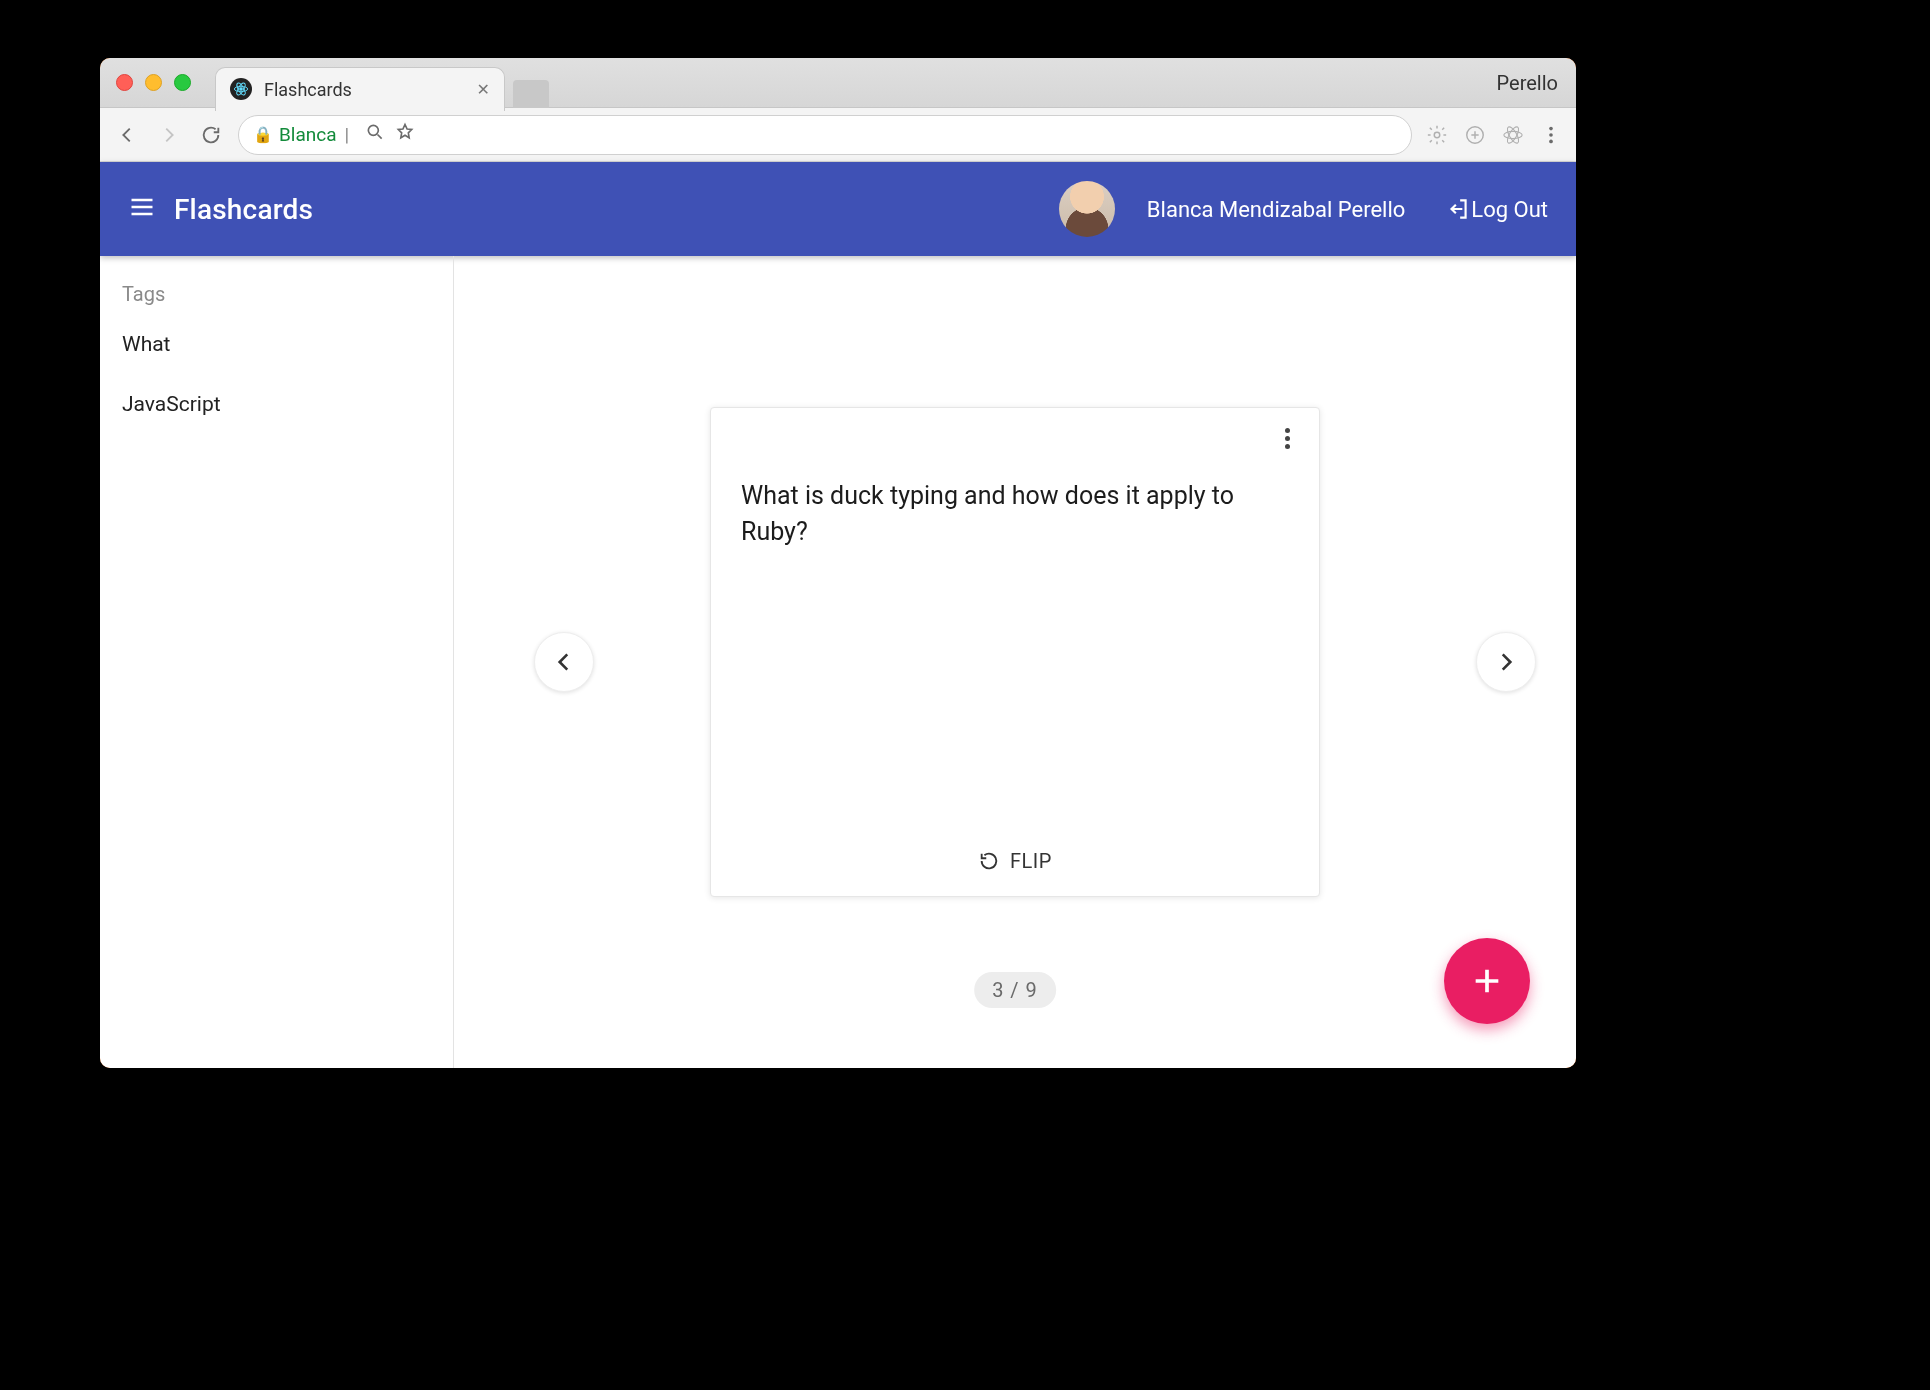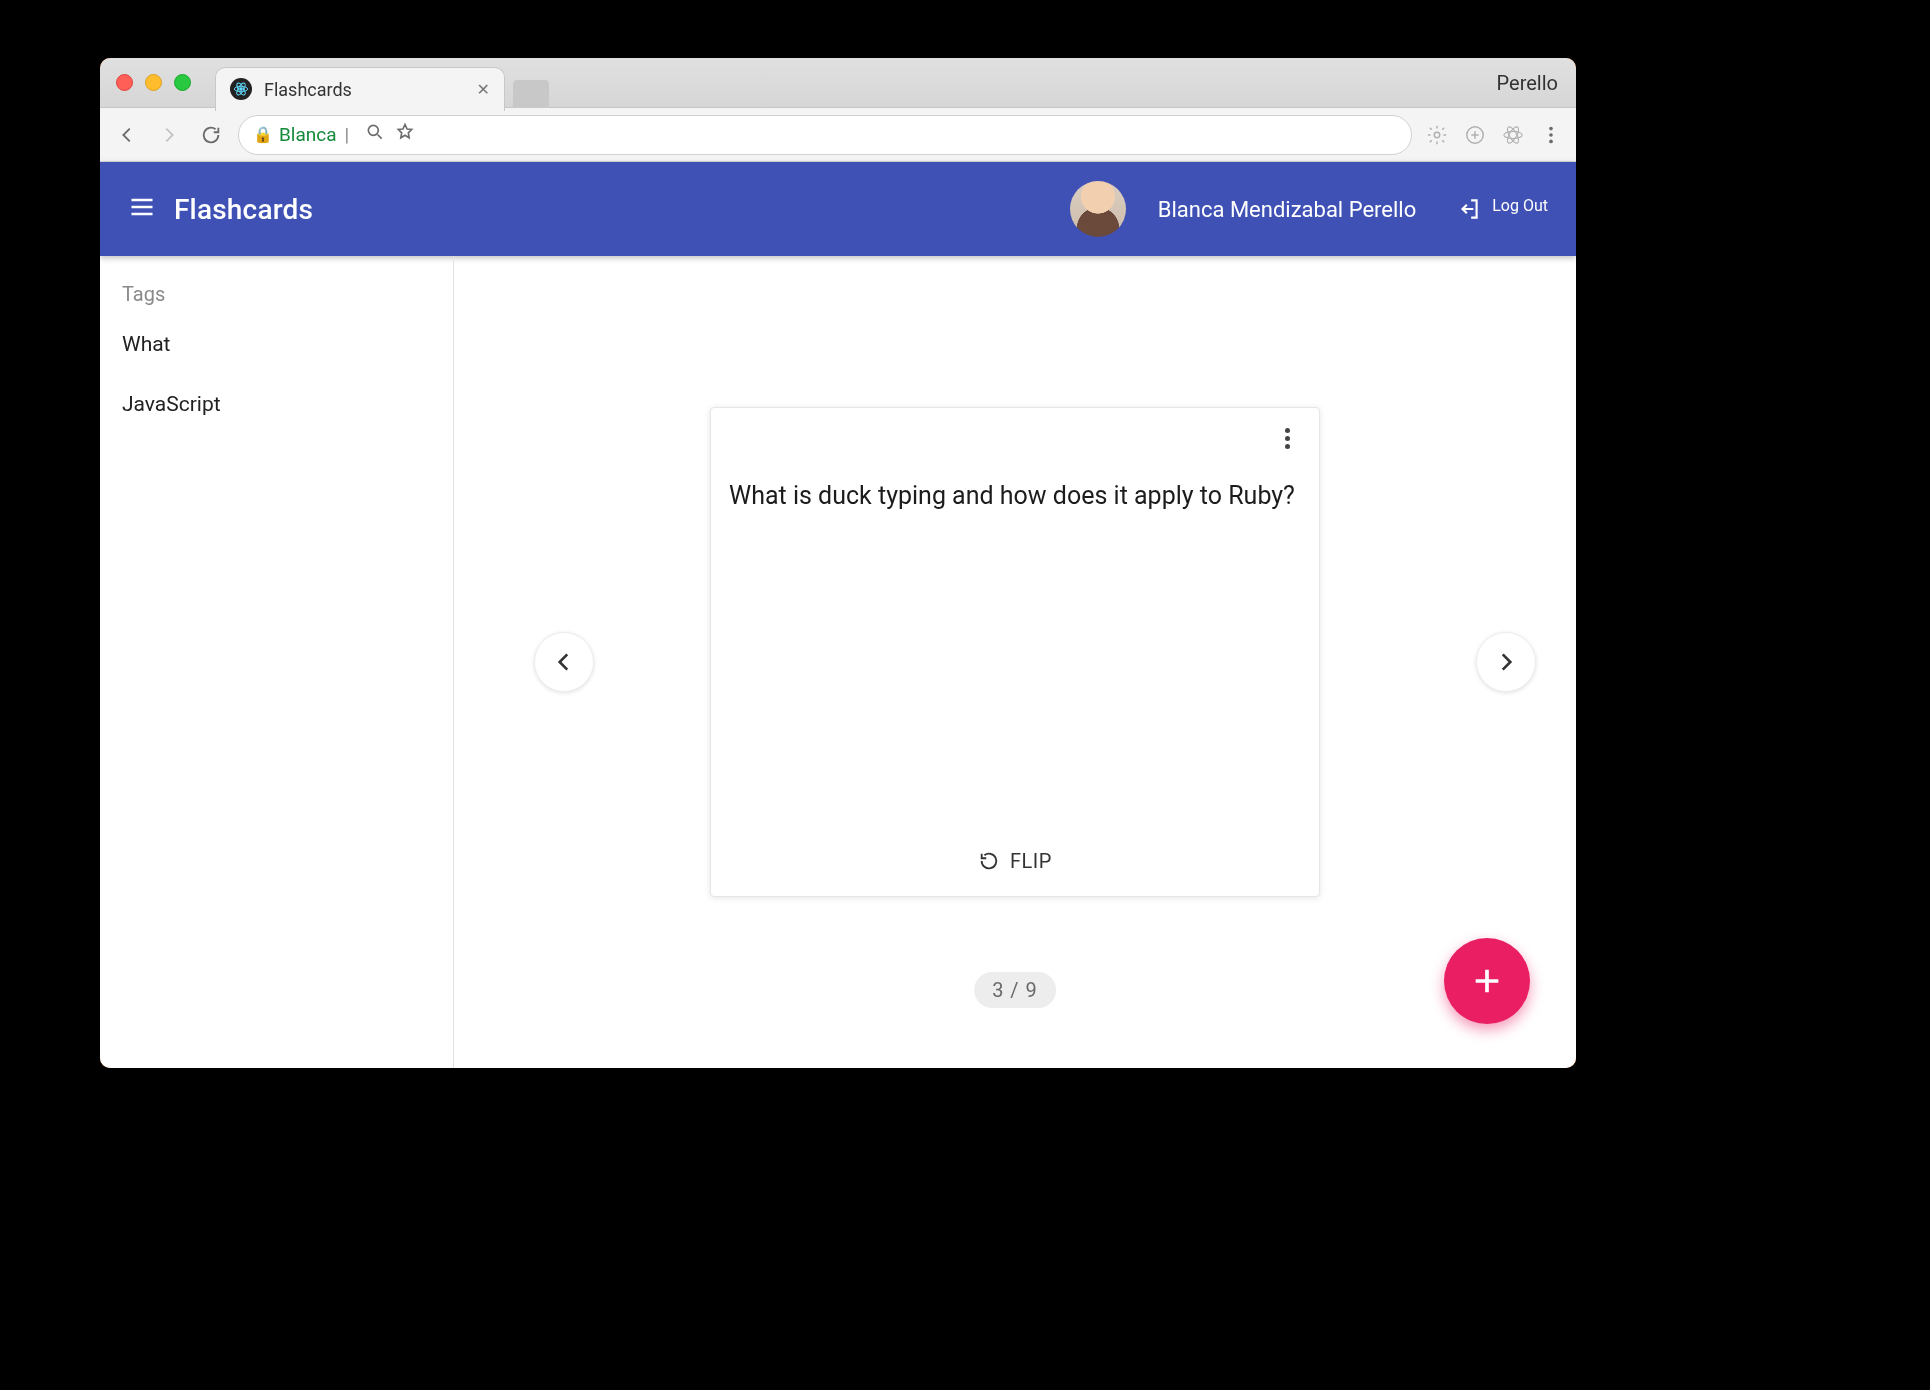--- a/index.html
+++ b/index.html
@@ -106,22 +106,22 @@
   .app-title { font-size:28px; font-weight:500; letter-spacing:.2px; }
   .header-spacer { flex:1; }
   .avatar {
     width:56px; height:56px; border-radius:50%;
     background: radial-gradient(circle at 50% 28%, #f2cfae 0 34%, transparent 35%),
                 radial-gradient(circle at 50% 85%, #6b4a3b 0 38%, transparent 39%),
                 linear-gradient(#dccfc3,#cbbba9);
   }
   .user-name { font-size:22px; margin:0 22px 0 14px; white-space:nowrap; }
   .logout {
-    display:flex; gap:10px;
-    font-size:16px; cursor:pointer;
+    display:flex; align-items:center; 
+    font-size:22px; cursor:pointer;
   }
   .logout svg { width:26px; height:26px; stroke:#fff; }
 
   .app-body { flex:1; display:flex; min-height:0; }
   .sidebar {
     width:354px; border-right:1px solid #e3e3e3;
     padding:26px 0 0 0;
   }
   .sidebar .section-label {
     font-size:20px; color:#8a8a8a; padding:0 22px 8px;
@@ -132,21 +132,21 @@
 
   .card-area {
     flex:1; position:relative; display:flex;
     align-items:center; justify-content:center;
   }
   .flashcard {
     width:610px; height:490px; background:#fff;
     border:1px solid #e6e6e6; border-radius:4px;
     box-shadow:0 1px 6px rgba(0,0,0,.10);
     display:flex; flex-direction:column;
-    padding:22px 18px 0;
+    padding:22px 30px 0;
     position:relative;
     margin-top:-20px;
   }
   .card-more {
     position:absolute; top:14px; right:16px;
     width:32px; height:32px; display:flex;
     align-items:center; justify-content:center;
     cursor:pointer; color:#555;
     flex-direction:column; gap:3px;
   }

